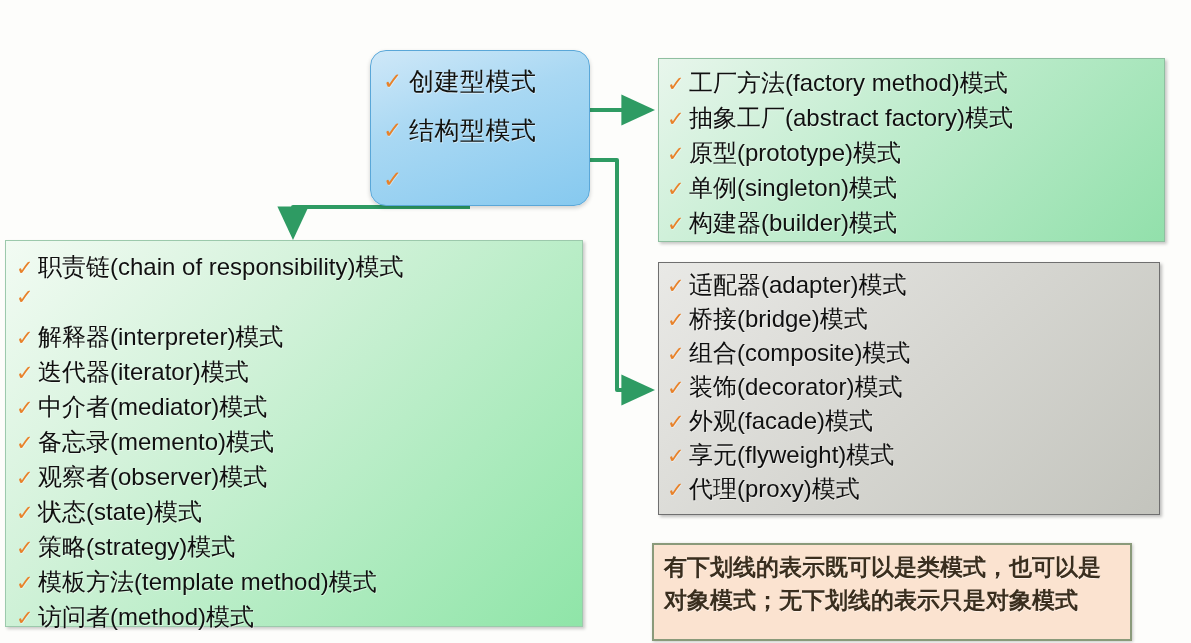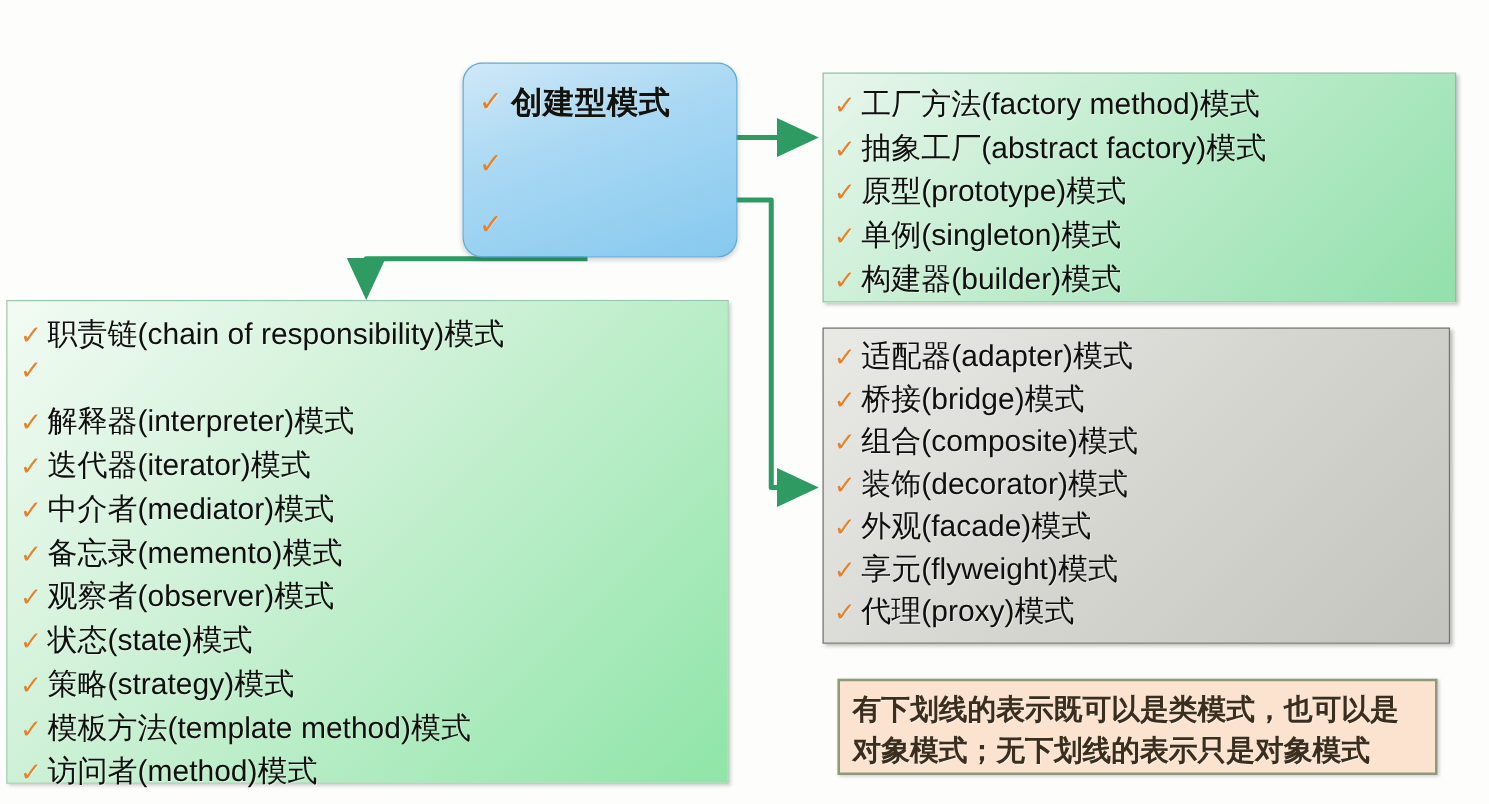--- a/index.html
+++ b/index.html
@@ -31,21 +31,21 @@
     padding: 6px 0 0 0;
     z-index: 6;
   }
   #category-box .row {
     display: flex; align-items: center;
     height: 49px;
     padding-left: 12px;
   }
   #category-box .label {
     font-size: 25px;
-    font-weight: 700;
+    font-weight: 400;
     color: #12120f;
     letter-spacing: 0.5px;
     text-shadow: 0.6px 0.6px 0 rgba(255,255,255,0.55);
   }
 
   
   .check {
     display: inline-block;
     color: #e8822a;
     font-size: 21px;
@@ -98,21 +98,21 @@
     white-space: nowrap;
     letter-spacing: 0px;
     text-shadow: 0.7px 0.7px 0 rgba(255,255,255,0.45);
   }
   #creational-box .pattern-row { height: 35px; }
   #structural-box .pattern-row { height: 34px; }
   #behavioral-box .pattern-row { height: 35px; }
 
   
   #note-box {
-    left: 670px; top: 543px; width: 480px; height: 77px;
+    left: 652px; top: 543px; width: 480px; height: 98px;
     border: 2px solid #8a9a7a;
     background: #fbe3d0;
     box-shadow: 1px 1px 3px rgba(0,0,0,0.22);
     padding: 6px 0 0 10px;
     z-index: 4;
   }
   #note-box .note-line {
     font-size: 23px;
     font-weight: 700;
     color: #3a2e1e;
@@ -138,20 +138,21 @@
   <path d="M 470,207 L 293,207 L 293,236" fill="none" stroke="#2e9b63" stroke-width="4" stroke-linejoin="round" marker-end="url(#arrow)"></path>
 </svg>
 
 <div class="box" id="category-box">
   <div class="row">
     <span class="check">✓</span>
     <span class="label">创建型模式</span>
   </div>
   <div class="row">
     <span class="check">✓</span>
+    <span class="label">结构型模式</span>
   </div>
   <div class="row">
     <span class="check">✓</span>
   </div>
 </div>
 
 <div class="box" id="creational-box">
   <div class="pattern-list">
     <div class="pattern-row">
       <span class="check">✓</span>

